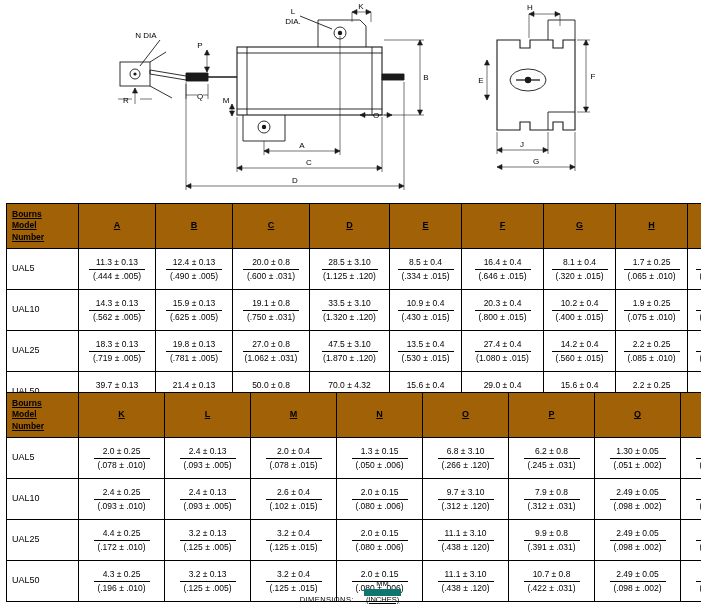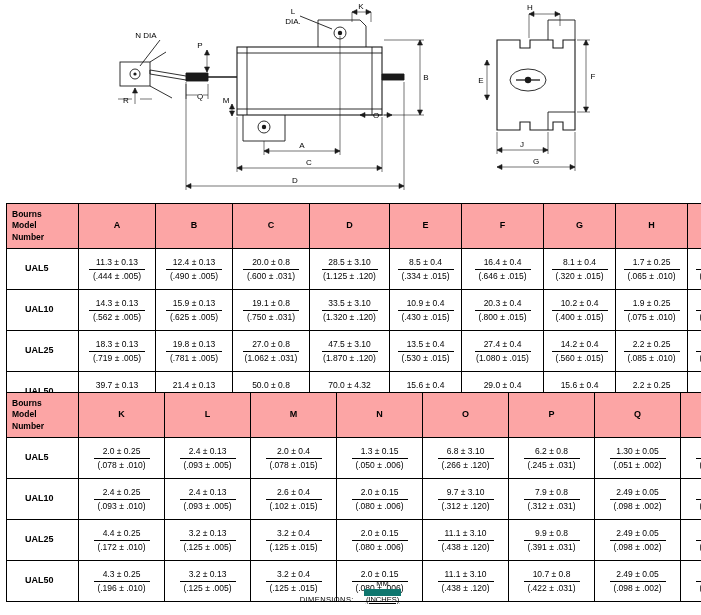--- a/index.html
+++ b/index.html
@@ -44,35 +44,36 @@
   }
   table.spec th, table.spec td {
     border: 1px solid #000000;
     padding: 0;
     text-align: center;
     vertical-align: middle;
     font-size: 8.5px;
     line-height: 1.25;
   }
   table.spec th {
-    background: #fca5a5;
+    background: #a16207;
     font-weight: bold;
     font-size: 9px;
     height: 44px;
+    text-decoration: underline;
   }
   table.spec th.modelhead {
     text-align: left;
     padding-left: 5px;
     font-size: 8.5px;
     line-height: 1.3;
   }
   table.spec td.model {
     text-align: left;
-    padding-left: 18px;
-    font-weight: bold;
+    padding-left: 5px;
+    font-weight: normal;
     font-size: 9px;
     height: 40px;
   }
   .val {
     display: block;
     padding: 0 2px;
   }
   .val .mm {
     display: block;
     border-bottom: 1px solid #000000;

